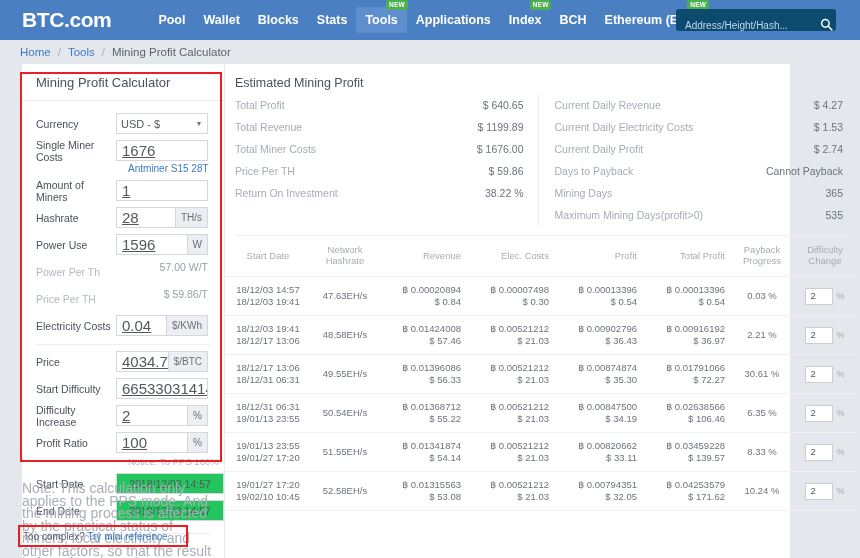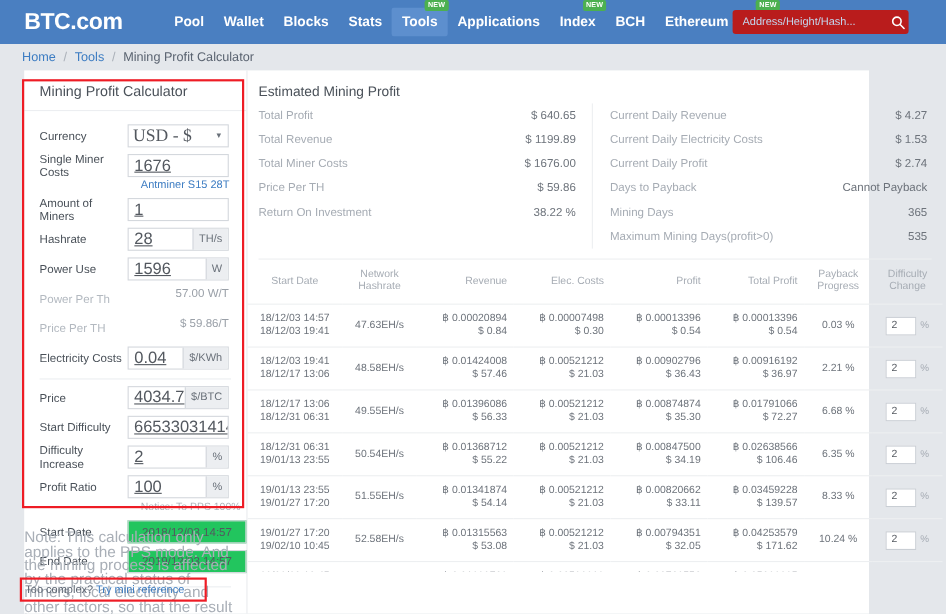--- a/index.html
+++ b/index.html
@@ -26,23 +26,23 @@
     cursor: pointer; line-height: 14px;
   }
   .navitem.active { background: #5d8fce; border-radius: 2px; }
   .newbadge {
     position: absolute; top: -7px; right: -1px;
     background: #4cb050; color: #fff; font-size: 6.5px;
     font-weight: bold; padding: 1px 3px; border-radius: 2px;
     line-height: 8px; letter-spacing: .2px;
   }
   #searchbox {
-    position: absolute; right: 34px; top: 9px;
-    width: 160px; height: 22px; background: #b91c1c;
-    border-radius: 3px; display: flex; align-items: center;
+    position: absolute; right: 24px; top: 9px;
+    width: 160px; height: 22px; background: #0c4a6e;
+    border-radius: 3px; display: flex; align-items: flex-end;
   }
   #searchbox input {
     flex: 1; background: transparent; border: 0; outline: none;
     color: #fff; font-size: 10px; padding-left: 9px;
     font-family: "Liberation Sans", sans-serif;
   }
   #searchbox input::placeholder { color: #c3d6ee; }
   #search-icon { width: 26px; display: flex; justify-content: center; }
 
   
@@ -73,23 +73,23 @@
   .flabel.muted { color: #b3b9c0; }
   .fctl { width: 92px; height: 21px; display: flex; border: 1px solid #d4d8dd; background: #fff; }
   .fctl.nobox { border: 0; }
   .fctl input {
     flex: 1; min-width: 0; border: 0; outline: none; font-size: 15px;
     color: #53585f; padding-left: 5px; background: transparent;
     font-family: "Liberation Sans", sans-serif;
     text-decoration: underline;
   }
   .fctl select {
-    flex: 1; border: 0; outline: none; font-size: 16px; color: #53585f;
+    flex: 1; border: 0; outline: none; font-size: 11px; color: #53585f;
     padding-left: 4px; background: transparent; appearance: none;
-    font-family: Liberation Serif, serif;
+    font-family: Liberation Sans, sans-serif;
   }
   .unit {
     background: #eceef1; border-left: 1px solid #d4d8dd;
     font-size: 10px; color: #6a717a; padding: 0 5px;
     display: flex; align-items: center; justify-content: center;
   }
   .caret {
     width: 16px; display: flex; align-items: center; justify-content: center;
     font-size: 7px; color: #6a717a;
   }
@@ -452,21 +452,21 @@
                 </td>
                 <td class="tc-num">
                   <div class="dl2">฿ 0.00874874</div>
                   <div class="dl2">$ 35.30</div>
                 </td>
                 <td class="tc-num">
                   <div class="dl2">฿ 0.01791066</div>
                   <div class="dl2">$ 72.27</div>
                 </td>
                 <td class="tc-pct">
-                  <div class="dl2">6.68 %</div>
+                  <div class="dl2">30.61 %</div>
                 </td>
                 <td class="tc-diff"><span class="diffbox">2</span><span class="diffpct">%</span></td>
               </tr>
               <tr>
                 <td class="tc-date">
                   <div class="dl2">18/12/31 06:31</div>
                   <div class="dl2">19/01/13 23:55</div>
                 </td>
                 <td class="tc-hash">
                   <div class="dl2">50.54EH/s</div>

